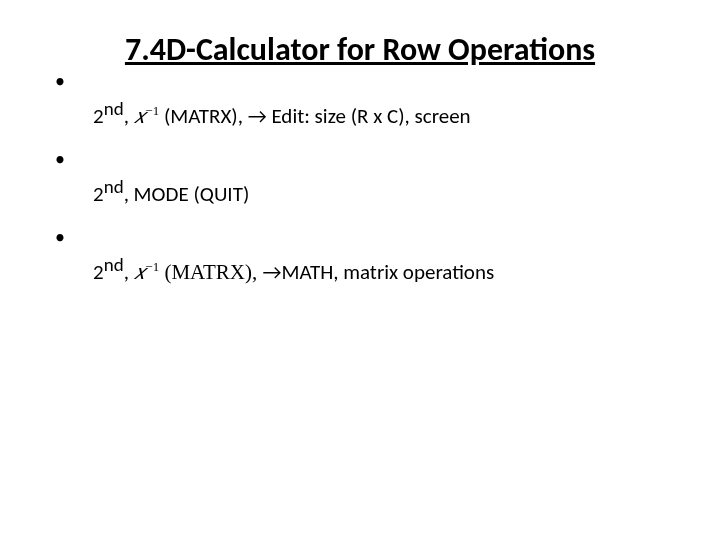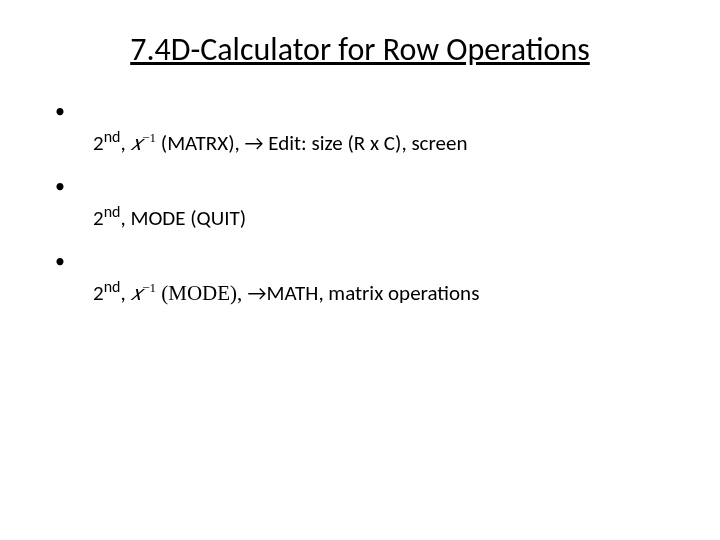--- a/index.html
+++ b/index.html
@@ -10,24 +10,23 @@
     body {
       width: 720px;
       height: 540px;
       background: #ffffff;
       font-family: Calibri, Arial, sans-serif;
       color: #000000;
       padding: 30px 45px;
     }
     .title {
       font-size: 32px;
-      font-weight: normal;
+      font-weight: bold;
       text-decoration: underline;
       text-align: center;
-      margin-bottom: 30px;
     }
     .content {
       padding-left: 10px;
     }
     .bullet-item {
       font-size: 24px;
       margin-bottom: 4px;
       display: flex;
       align-items: baseline;
     }
@@ -37,21 +36,21 @@
     }
     .sub-item {
       font-size: 21px;
       margin-left: 38px;
       margin-bottom: 18px;
     }
     .ordinal {
       font-size: 21px;
     }
     .ordinal-suffix {
-      font-size: 16px;
+      font-size: 19px;
       vertical-align: super;
     }
     .math-var {
       font-family: 'Cambria Math', 'Times New Roman', serif;
       font-style: italic;
       font-size: 21px;
     }
     .superscript {
       font-size: 13px;
       vertical-align: super;
@@ -80,16 +79,16 @@
     <span class="bullet-marker">•</span>
   </div>
   <div class="sub-item">
     <span class="ordinal">2</span><span class="ordinal-suffix">nd</span><span>, MODE (QUIT)</span>
   </div>
 
   <div class="bullet-item">
     <span class="bullet-marker">•</span>
   </div>
   <div class="sub-item">
-    <span class="ordinal">2</span><span class="ordinal-suffix">nd</span><span>, </span><span class="math-var">𝑥</span><span class="math-var superscript">−1</span><span class="matrx-serif"> (MODE), </span><span>→MATH, matrix operations</span>
+    <span class="ordinal">2</span><span class="ordinal-suffix">nd</span><span>, </span><span class="math-var">𝑥</span><span class="math-var superscript">−1</span><span class="matrx-serif"> (MATRX), </span><span>→MATH, matrix operations</span>
   </div>
 
 </div>
 
 </body></html>

